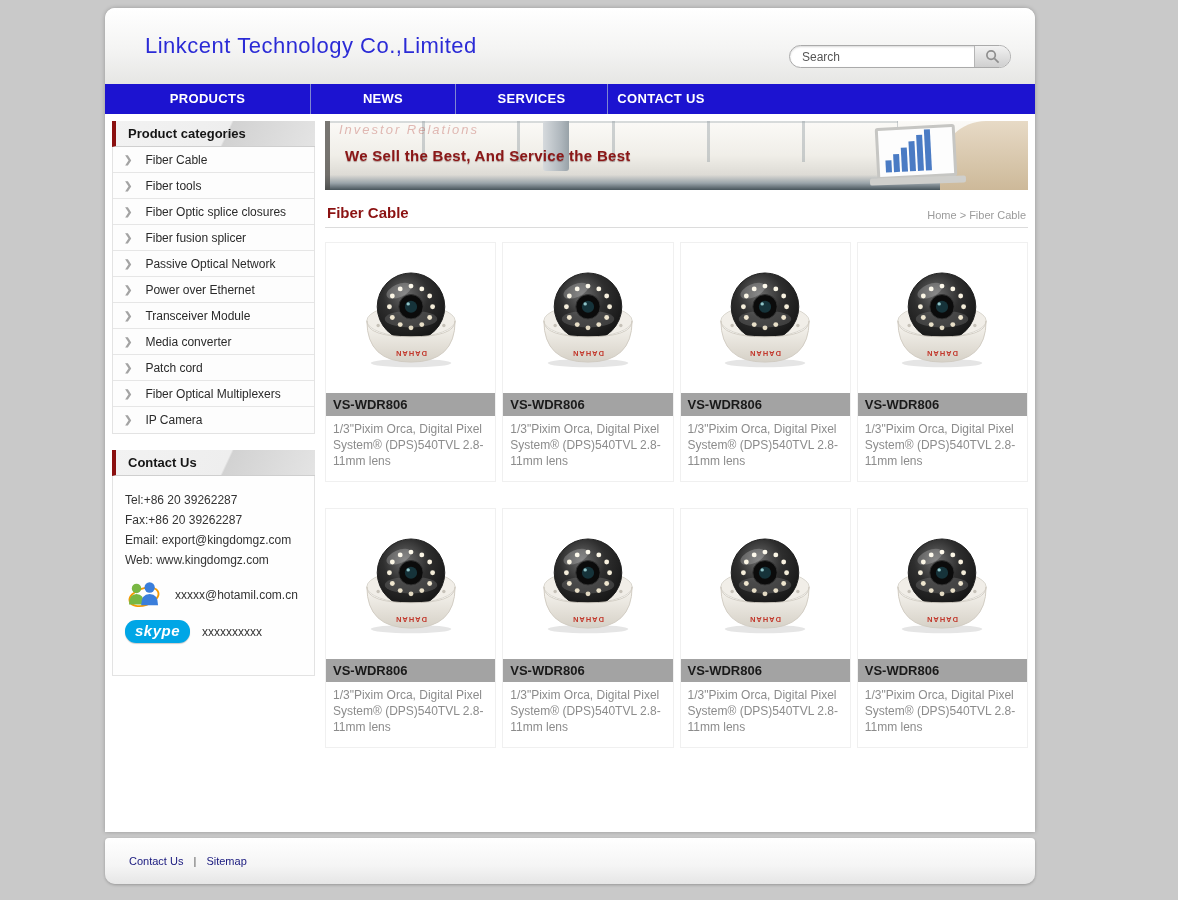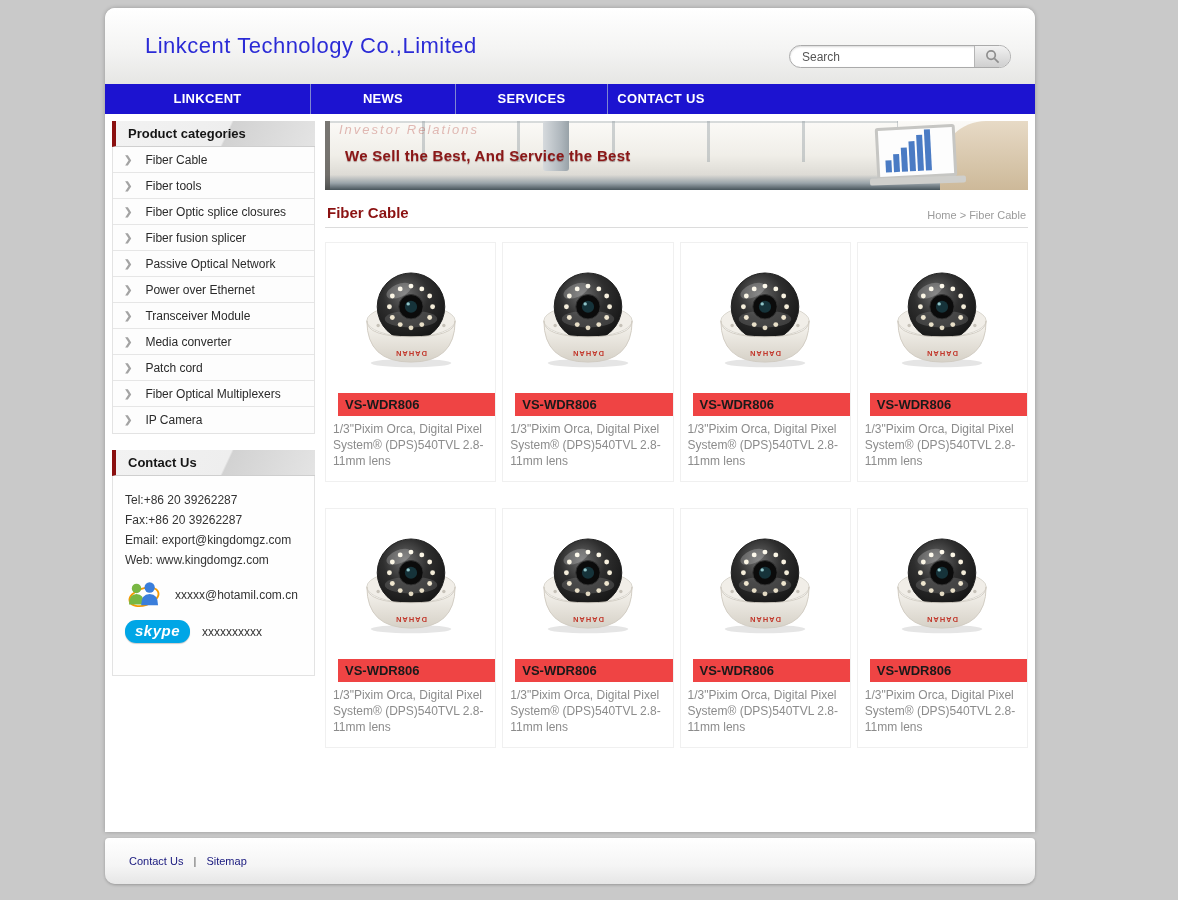--- a/index.html
+++ b/index.html
@@ -72,21 +72,21 @@
 
   .title-row { display:flex; align-items:flex-end; justify-content:space-between; margin:14px 2px 6px; }
   .page-title { font-size:15px; font-weight:bold; color:#8b1212; }
   .breadcrumb { font-size:11px; color:#9b9b9b; }
   .breadcrumb a { color:#9b9b9b; }
   .rule { border:none; border-top:1px solid #dcdcdc; margin:4px 0 0; }
 
   .grid { display:grid; grid-template-columns:repeat(4,1fr); column-gap:6px; row-gap:26px; margin-top:14px; }
   .product { background:#ffffff; border:1px solid #f0f0f0; }
   .thumb { height:150px; display:flex; align-items:center; justify-content:center; background:#ffffff; }
-  .p-name { font-size:13px; font-weight:bold; color:#1a1a1a; background:#ef4444; padding:4px 7px;margin-left:12px; }
+  .p-name { font-size:13px; font-weight:bold; color:#1a1a1a; background:#a3a3a3; padding:4px 7px; }
   .p-desc { font-size:12px; color:#8c8c8c; line-height:16px; padding:5px 7px 12px; }
 
   
   .footer { width:930px; margin-left:105px; margin-top:6px; height:46px;
     background:linear-gradient(180deg,#ffffff 0%,#f5f5f5 60%,#e6e6e6 100%);
     border-radius:4px 4px 10px 10px; display:flex; align-items:center; justify-content:space-between;
     padding:0 16px 0 24px; box-shadow:0 1px 3px rgba(0,0,0,.25); }
   .f-links { font-size:11px; color:#7a7a9a; }
   .f-links a { color:#18187e; }
   .f-sep { margin:0 7px; color:#555; }
@@ -145,21 +145,21 @@
         <svg width="15" height="15" viewBox="0 0 16 16">
           <circle cx="6.5" cy="6.5" r="4.5" fill="none" stroke="#8e8e8e" stroke-width="1.8"></circle>
           <line x1="10" y1="10" x2="14.5" y2="14.5" stroke="#8e8e8e" stroke-width="1.8"></line>
         </svg>
       </button>
     </div>
   </header>
 
   <nav class="nav">
 
-      <a href="#" class="interact">LINKCENT</a>
+      <a href="#" class="interact">PRODUCTS</a>
       <a href="#" class="interact">NEWS</a>
       <a href="#" class="interact">SERVICES</a>
       <a href="#" class="interact">CONTACT US</a>
     </nav>
 
   <div class="content">
 
     <aside class="sidebar">
       <section class="box">
         <h2 class="box-head">Product categories</h2>

